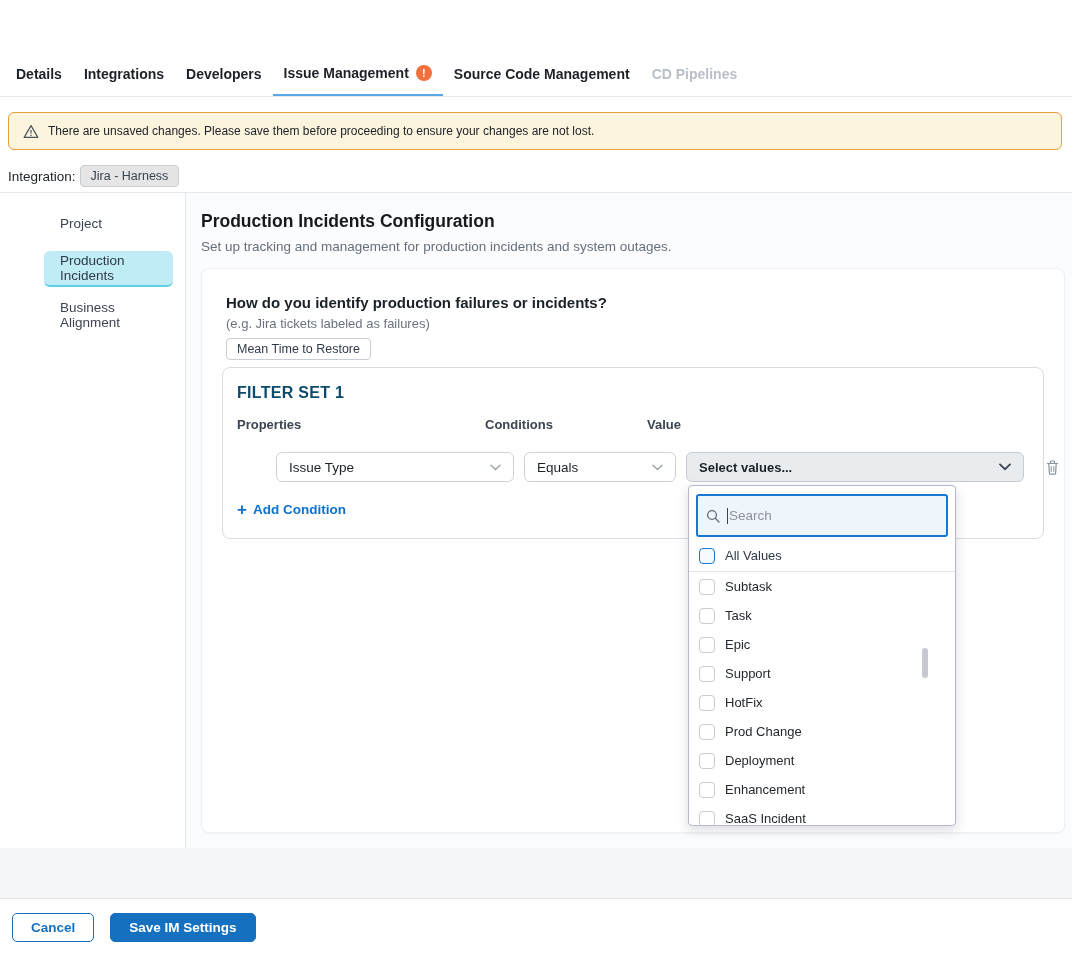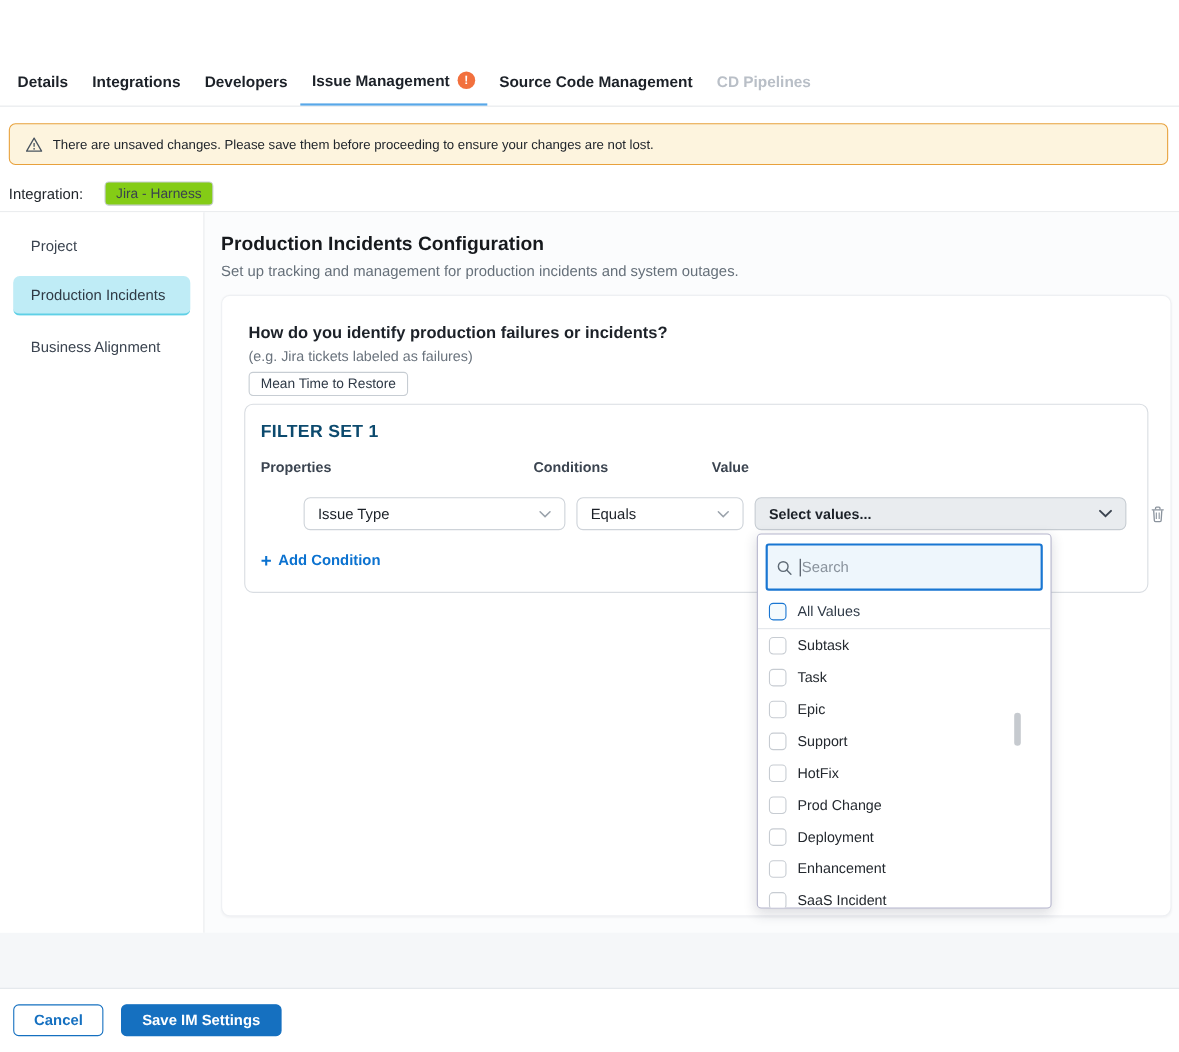--- a/index.html
+++ b/index.html
@@ -28,28 +28,28 @@
   
   .banner { position:absolute; top:112px; left:8px; width:1054px; height:38px;
             background:#fdf4de; border:1px solid #e8a13c; border-radius:6px;
             display:flex; align-items:center; padding:0 14px; }
   .banner-icon { margin-right:9px; display:flex; }
   .banner-text { font-size:12px; color:#20252b; }
 
   
   .integration-row { position:absolute; top:163px; left:8px; height:26px; display:flex; align-items:center; }
   .integration-label { font-size:13.5px; color:#20252b; }
-  .integration-chip { margin-left:19px; border:1px solid #c7cdd3; border-radius:4px; background:#84cc16;
+  .integration-chip { margin-left:4px; border:1px solid #c7cdd3; border-radius:4px; background:#e5e5e5;
                       padding:3px 10px; font-size:12.5px; color:#3a434e; cursor:pointer; }
 
   .hr-top { position:absolute; top:192px; left:0; width:1072px; height:0; border-top:1px solid #e6e9ec; }
 
   
   .sidebar { position:absolute; top:193px; left:0; width:186px; height:655px;
-             border-right:1px solid #e3e6ea; background:#fff; padding-top:12px; }
+             border-right:1px solid #e3e6ea; background:#fff; padding-top:12px;padding-left:32px; }
   .side-item { margin:0 12px 10px 12px; height:36px; display:flex; align-items:center;
                padding-left:16px; font-size:13.5px; color:#3b4450; border-radius:6px; cursor:pointer; }
   .side-item.active { background:#bfecf6; border-bottom:2px solid #5fd0e6; color:#2f3a45; }
 
   
   .main { position:absolute; top:193px; left:186px; width:886px; height:655px; background:#fbfcfd; }
   .main-title { position:absolute; top:18px; left:15px; font-size:17.5px; font-weight:700; color:#16191d; }
   .main-sub { position:absolute; top:46px; left:15px; font-size:13.5px; color:#66707a; }
 
   .card { position:absolute; top:75px; left:15px; width:864px; height:565px; background:#fff;

